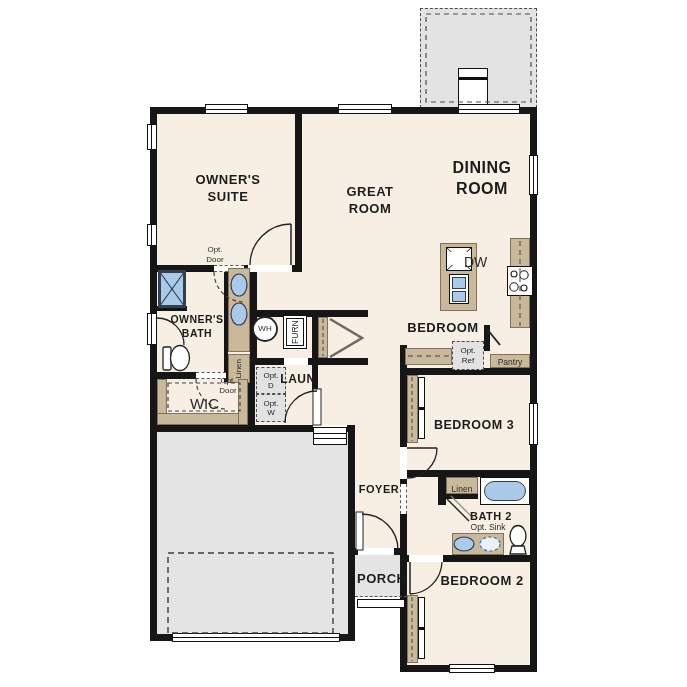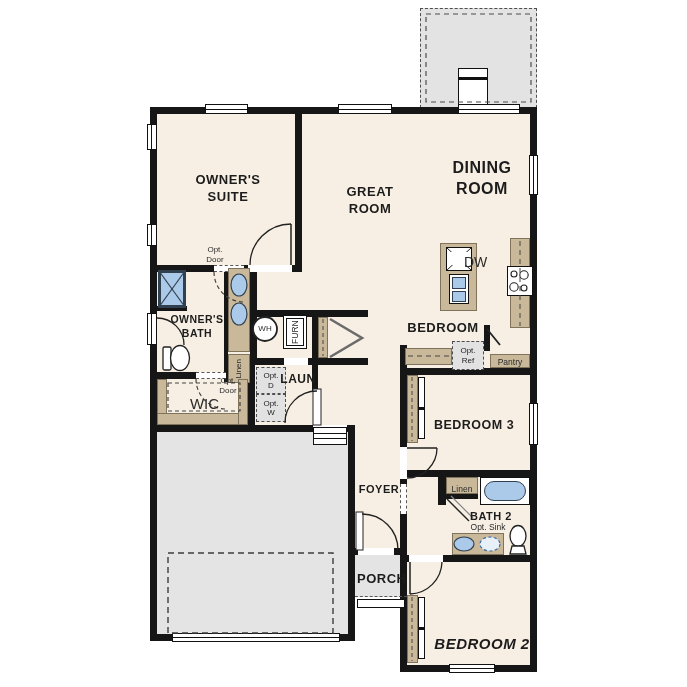--- a/index.html
+++ b/index.html
@@ -229,15 +229,15 @@
   <div class="sm" style="left:182px;top:395px;width:45px;font-size:15px;">WIC</div>
   <div class="lbl" style="left:280px;top:372px;width:36px;font-size:12px;">LAUN</div>
   <div class="sm" style="left:464px;top:254px;width:18px;font-size:14px;">DW</div>
   <div class="lbl" style="left:407px;top:320px;width:72px;font-size:13px;">BEDROOM</div>
   <div class="sm" style="left:490px;top:357px;width:40px;font-size:8.5px;">Pantry</div>
   <div class="lbl" style="left:424px;top:417px;width:100px;font-size:12.5px;">BEDROOM 3</div>
   <div class="lbl" style="left:462px;top:509px;width:58px;font-size:11px;">BATH 2</div>
   <div class="sm" style="left:458px;top:522px;width:60px;font-size:8.5px;">Opt. Sink</div>
   <div class="lbl" style="left:355px;top:482px;width:48px;font-size:11px;">FOYER</div>
   <div class="lbl" style="left:357px;top:571px;width:48px;font-size:13px;">PORCH</div>
-  <div class="lbl" style="left:430px;top:634px;width:104px;font-size:15px;font-style:italic;">BEDROOM 2</div>
+  <div class="lbl" style="left:430px;top:573px;width:104px;font-size:13px;">BEDROOM 2</div>
 
 </div>
 
 </body></html>

